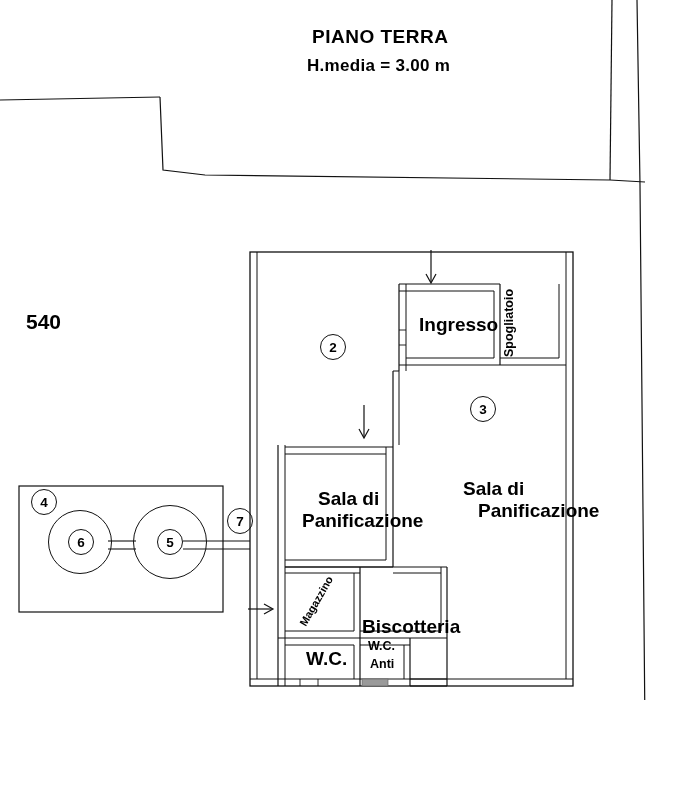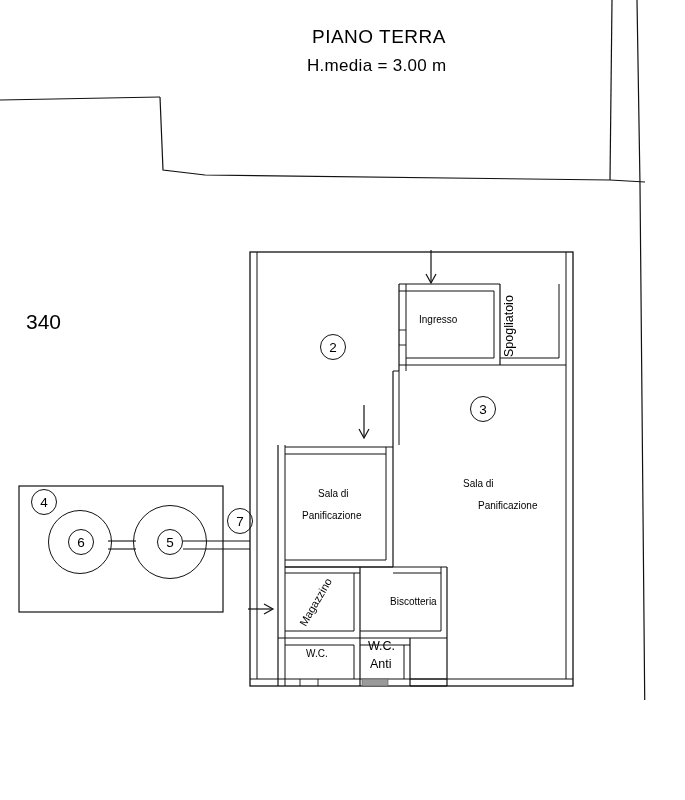--- a/index.html
+++ b/index.html
@@ -10,40 +10,41 @@
   body {
     font-family: "Liberation Sans", sans-serif;
     color: #000000;
   }
   #sheet {
     position: relative;
     width: 685px;
     height: 700px;
     background: #ffffff;
     overflow: hidden;
+    font-weight: bold;
   }
   .txt {
     position: absolute;
     white-space: nowrap;
     line-height: 1.15;
   }
   .title {
     font-size: 19px;
     letter-spacing: 0.5px;
   }
   .subtitle {
     font-size: 17px;
     letter-spacing: 0.3px;
     text-align: right;
   }
   .parcel {
     font-size: 21px;
   }
   .room-label {
-    font-size: 10px;
+    font-size: 19px;
     text-align: center;
   }
   .room-label.small {
     font-size: 12.5px;
   }
   .rot-90 {
     transform: rotate(-90deg);
     transform-origin: left top;
   }
   .rot-55 {
@@ -74,21 +75,21 @@
   }
 </style>
 </head>
 <body>
 
 <div id="sheet">
 
   <div class="txt title" style="left:312px; top:26px;">PIANO TERRA</div>
   <div class="txt subtitle" style="left:307px; top:56px;">H.media = 3.00 m</div>
 
-  <div class="txt parcel" style="left:26px; top:310px;">340</div>
+  <div class="txt parcel" style="left:26px; top:310px;">540</div>
 
   <svg class="lines" viewBox="0 0 685 800">
     <g stroke="#111" fill="none" stroke-width="1.1" shape-rendering="geometricPrecision">
 
       <path d="M0,100 L160,97 L160,97" stroke-width="1.2"></path>
       <path d="M160,97 L163,170 L205,175 L610,180" stroke-width="1.2"></path>
       <path d="M610,180 L612,0" stroke-width="1.2"></path>
       <path d="M637,0 L640,185 L645,730" stroke-width="1.2"></path>
       <path d="M610,180 L645,182" stroke-width="1.2"></path>
 
@@ -203,20 +204,20 @@
   <div class="txt room-label small rot-90" style="left:502px; top:357px;">Spogliatoio</div>
 
   <div class="txt room-label" style="left:318px; top:488px;">Sala di</div>
   <div class="txt room-label" style="left:302px; top:510px;">Panificazione</div>
 
   <div class="txt room-label" style="left:463px; top:478px;">Sala di</div>
   <div class="txt room-label" style="left:438px; top:500px;margin-left:40px;">Panificazione</div>
 
   <div class="txt room-label small rot-55" style="left:297px; top:622px; font-size:11px;">Magazzino</div>
 
-  <div class="txt room-label" style="left:362px; top:596px;padding-left:28px;">Biscotteria</div>
+  <div class="txt room-label" style="left:362px; top:616px;">Biscotteria</div>
 
   <div class="txt room-label" style="left:306px; top:648px;">W.C.</div>
 
   <div class="txt room-label small" style="left:368px; top:639px;">W.C.</div>
   <div class="txt room-label small" style="left:370px; top:657px;">Anti</div>
 
 </div>
 
 </body></html>

